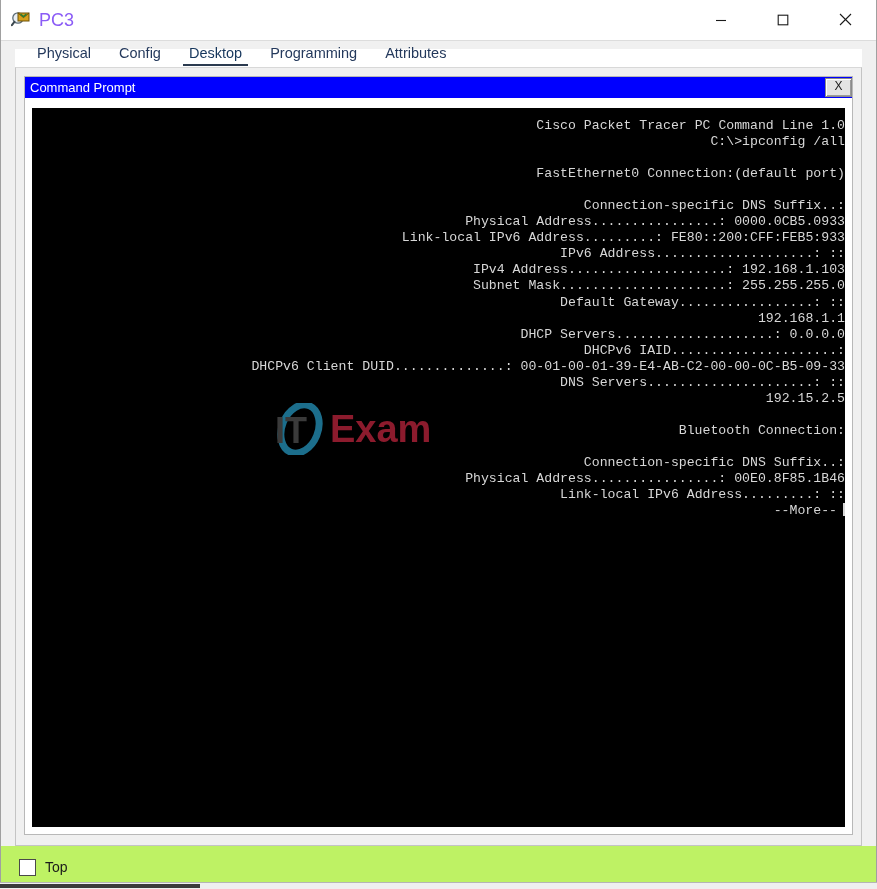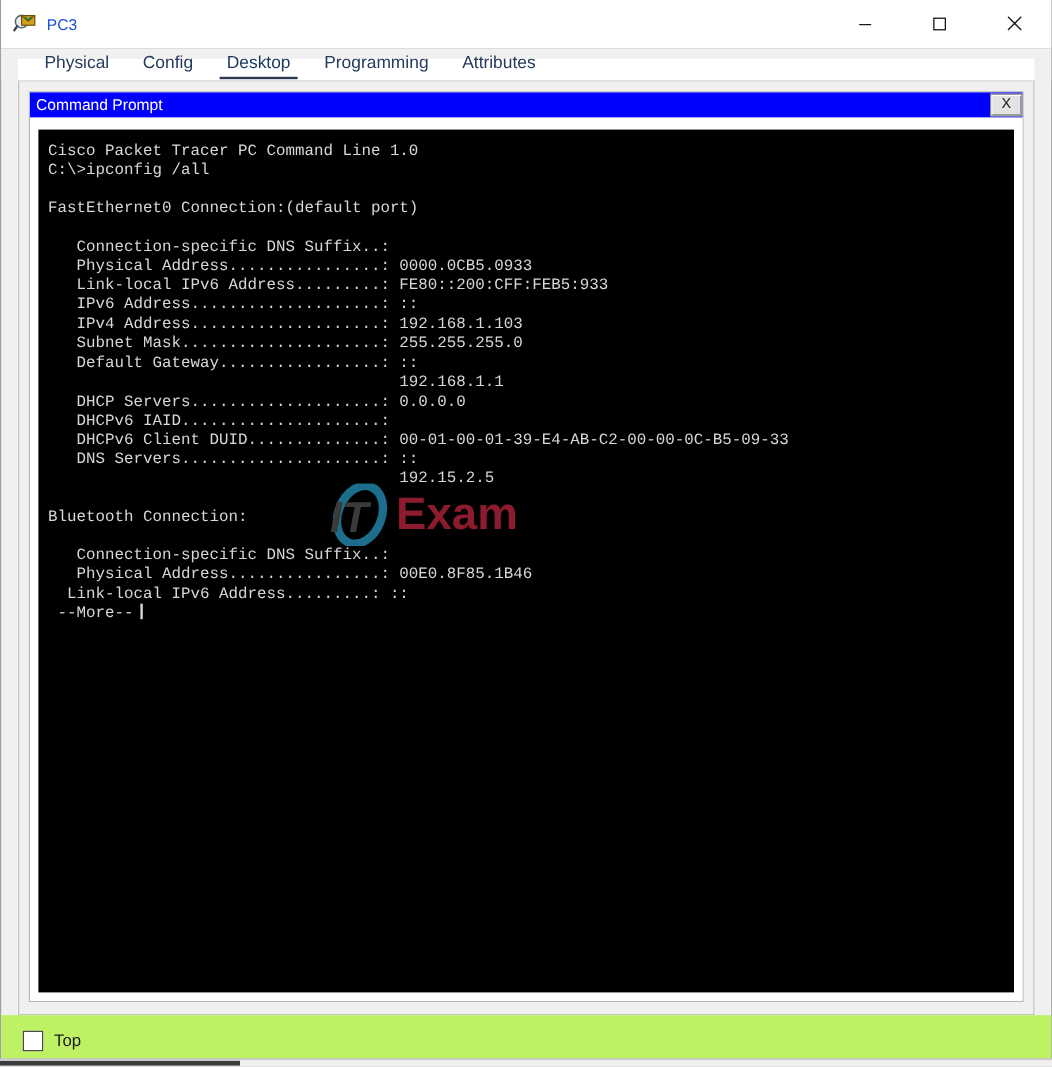--- a/index.html
+++ b/index.html
@@ -44,22 +44,22 @@
     flex: 1 1 auto;
     min-width: 0;
   }
   .app-icon {
     width: 20px;
     height: 20px;
     margin-right: 8px;
     flex: 0 0 auto;
   }
   .title-text {
-    font-size: 13px;
-    color: #1d4ed8;
+    font-size: 18px;
+    color: #8b5cf6;
     white-space: nowrap;
   }
   .win-controls {
     display: flex;
     flex: 0 0 auto;
     height: 40px;
   }
   .win-btn {
     width: 62px;
     height: 39px;
@@ -175,20 +175,21 @@
     background: #000000;
     color: #d7d7d7;
     font-family: "Liberation Mono", "DejaVu Sans Mono", monospace;
     font-size: 13.2px;
     line-height: 16.05px;
     padding: 10px 0 0 8px;
     white-space: pre;
     overflow: hidden;
     position: relative;
     letter-spacing: 0px;
+    text-align: right;
   }
   .term-line { min-height: 16.05px; }
   .cursor {
     display: inline-block;
     width: 2px;
     height: 13px;
     background: #d7d7d7;
     vertical-align: -2px;
     margin-left: 6px;
   }
@@ -205,21 +206,20 @@
     font-weight: bold;
     font-size: 38px;
     line-height: 38px;
     white-space: nowrap;
   }
   .wm-it {
     position: relative;
     width: 56px;
     height: 52px;
     margin-right: 2px;
-    font-style: italic;
   }
   .wm-it svg { position: absolute; left: 0; top: 0; }
   .wm-exam { color: #8c1b2d; }
   .wm-answers { color: #14628c; }
 
   
   .bottombar {
     flex: 0 0 auto;
     height: 42px;
     display: flex;

